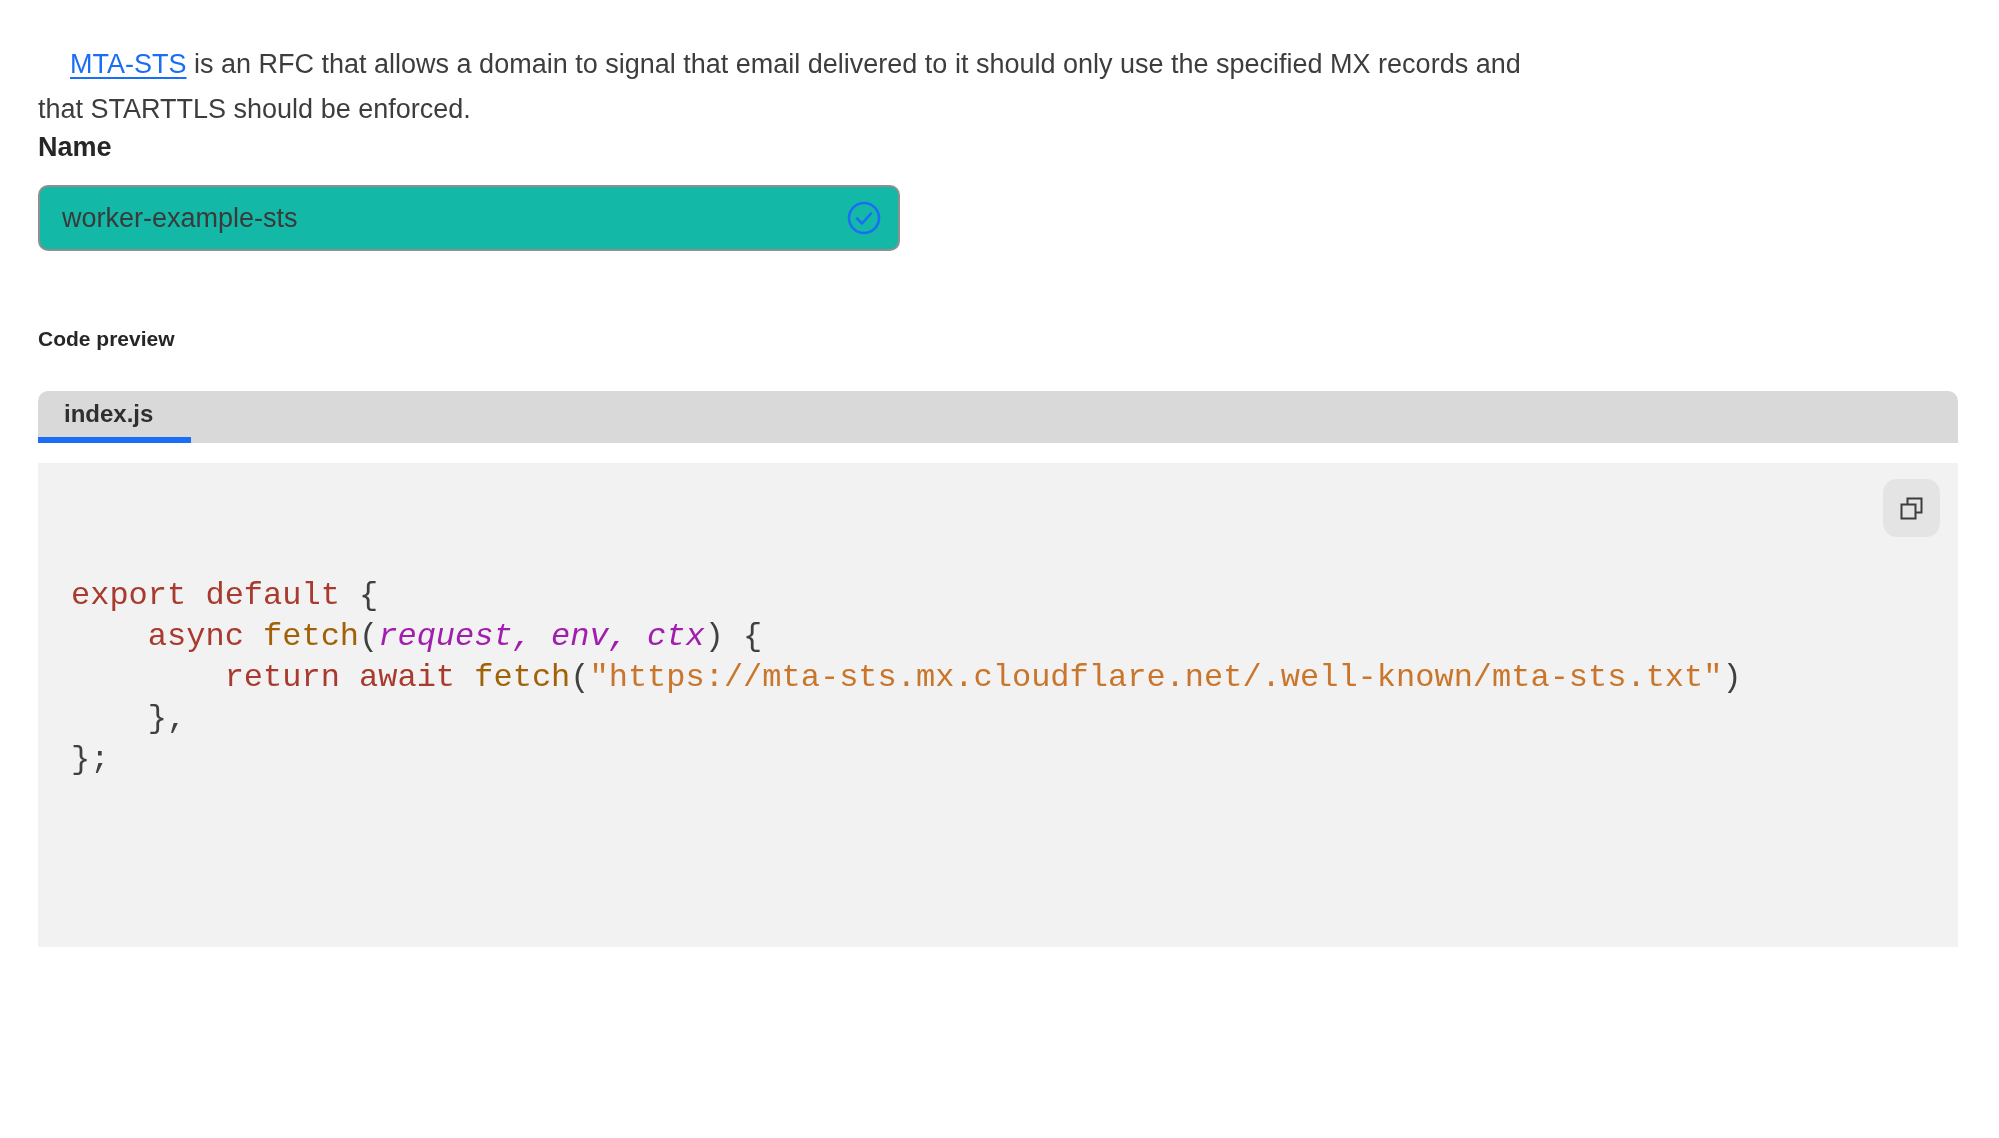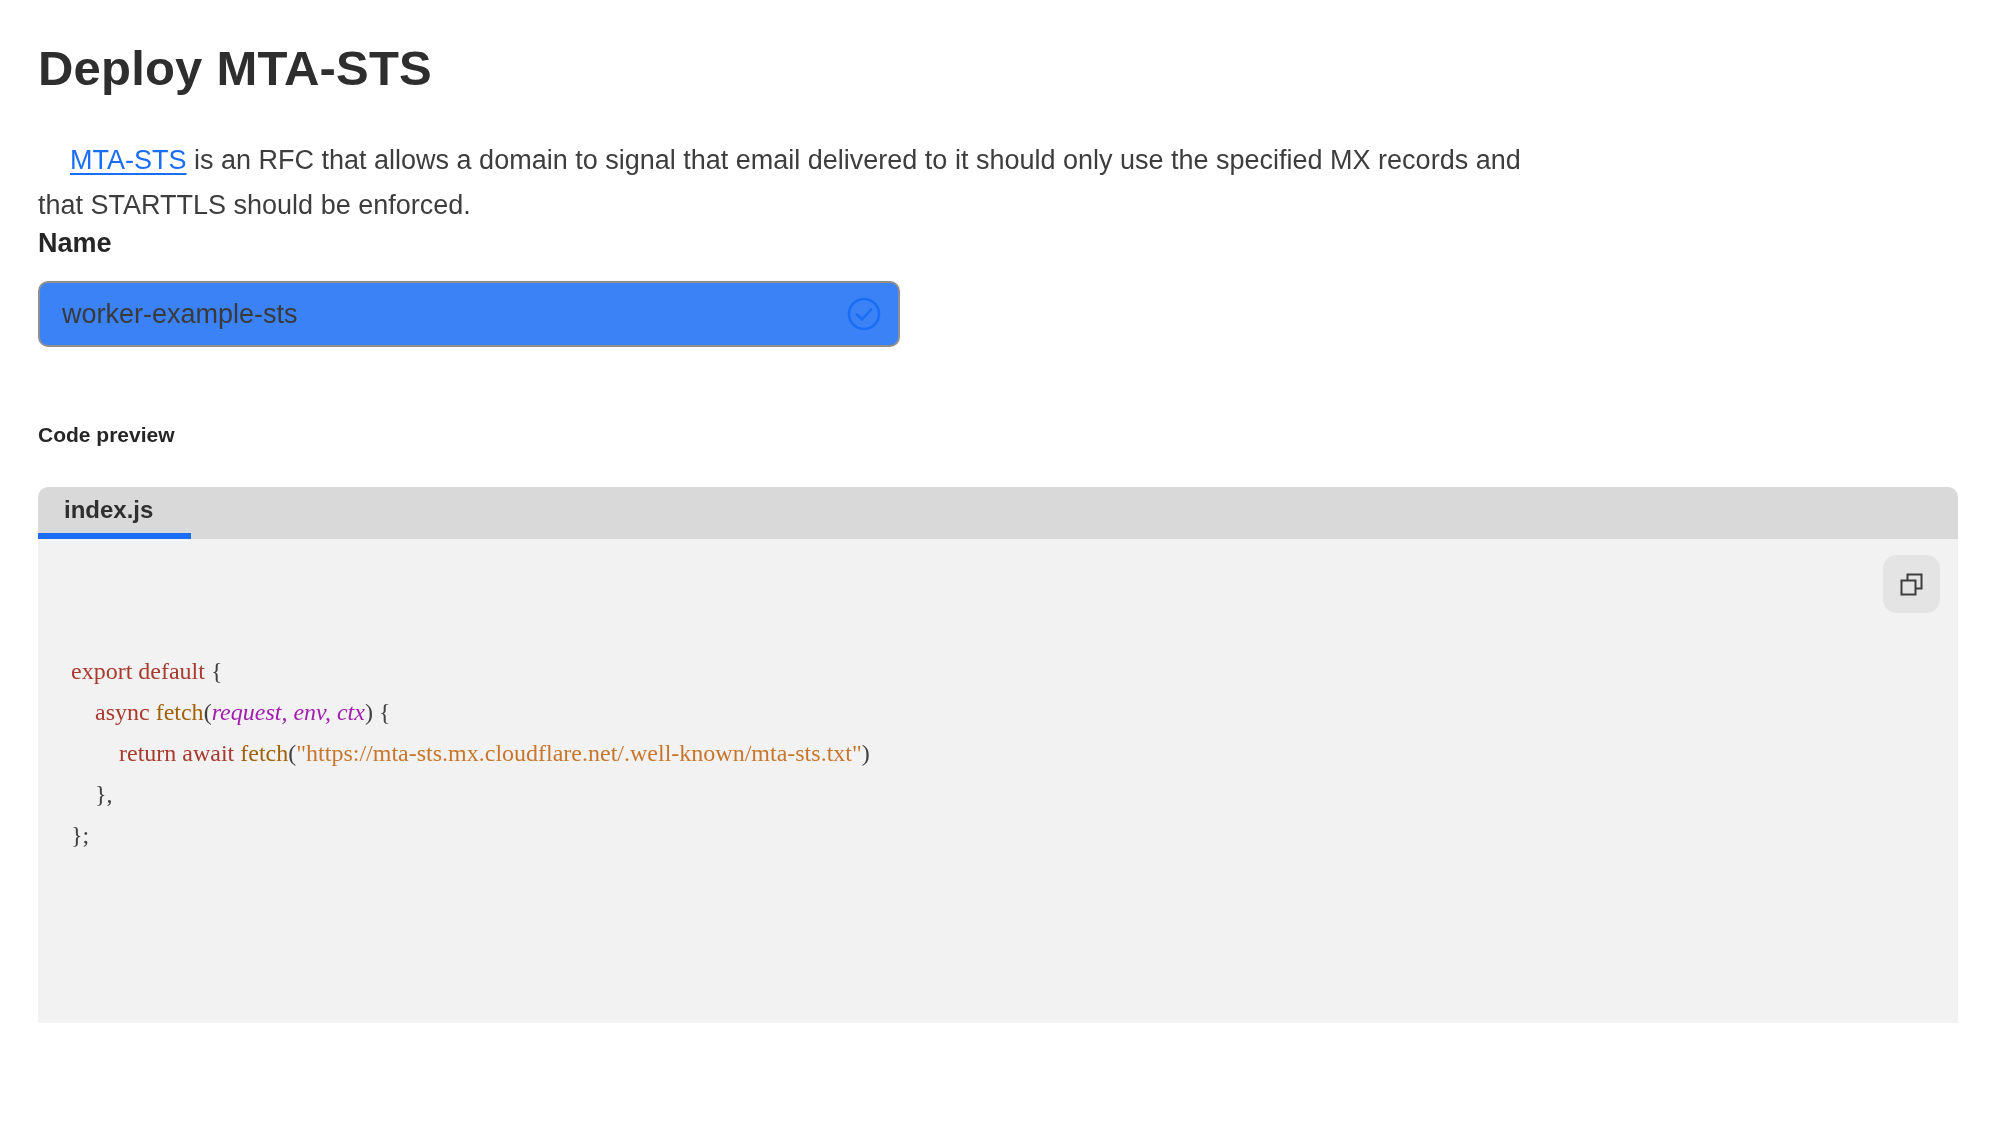--- a/index.html
+++ b/index.html
@@ -48,21 +48,21 @@
   }
   .name-input {
     width: 100%; height: 100%;
     border: 2px solid #8f8f8f;
     border-radius: 10px;
     font-family: "Liberation Sans", sans-serif;
     font-size: 27px;
     color: #3a3a3a;
     padding: 0 64px 0 22px;
     outline: none;
-    background: #3b82f6;
+    background: #14b8a6;
   }
   .valid-icon {
     position: absolute;
     right: 19px; top: 16px;
     width: 34px; height: 34px;
   }
   .section-label {
     margin-top: 76px;
     font-size: 21px;
     font-weight: 700;
@@ -86,24 +86,25 @@
     font-size: 24px;
     font-weight: 700;
     color: #2f2f2f;
     border-bottom: 6px solid #1a6ef5;
     cursor: pointer;
   }
   .code-area {
     position: relative;
     background: #f2f2f2;
     padding: 30px 120px 44px 33px;
-    font-family: Liberation Serif, serif;
-    font-size: 24px;
+    font-family: Liberation Mono, monospace;
+    font-size: 32px;
     line-height: 41px;
     white-space: pre;
+    margin-top: 20px;
   }
   .code-line { min-height: 41px; }
   .tok-kw { color: #a83a2e; }
   .tok-fn { color: #a16207; }
   .tok-pm { color: #a21caf; font-style: italic; }
   .tok-pn { color: #3f4040; }
   .tok-st { color: #c9762c; }
   .copy-btn {
     position: absolute;
     top: 16px; right: 18px;
@@ -116,21 +117,20 @@
     justify-content: center;
     cursor: pointer;
     padding: 0;
   }
 </style>
 </head>
 <body>
 
 <div class="content">
 
-  <h1 class="page-title">Deploy MTA-STS</h1>
 
   <p class="description"><a href="#">MTA-STS</a><span> is an RFC that allows a domain to signal that email delivered to it should only use the specified MX records and that STARTTLS should be enforced.</span></p>
 
   <div class="field-label">Name</div>
 
   <div class="input-wrap">
     <input class="name-input" type="text" value="worker-example-sts" style="">
     <svg class="valid-icon" viewBox="0 0 34 34">
       <circle cx="17" cy="17" r="15" fill="none" stroke="#1a6ef5" stroke-width="2.6"></circle>
       <path d="M10 17.5 L15 22.5 L24 12.5" fill="none" stroke="#1a6ef5" stroke-width="2.6" stroke-linecap="round" stroke-linejoin="round"></path>

